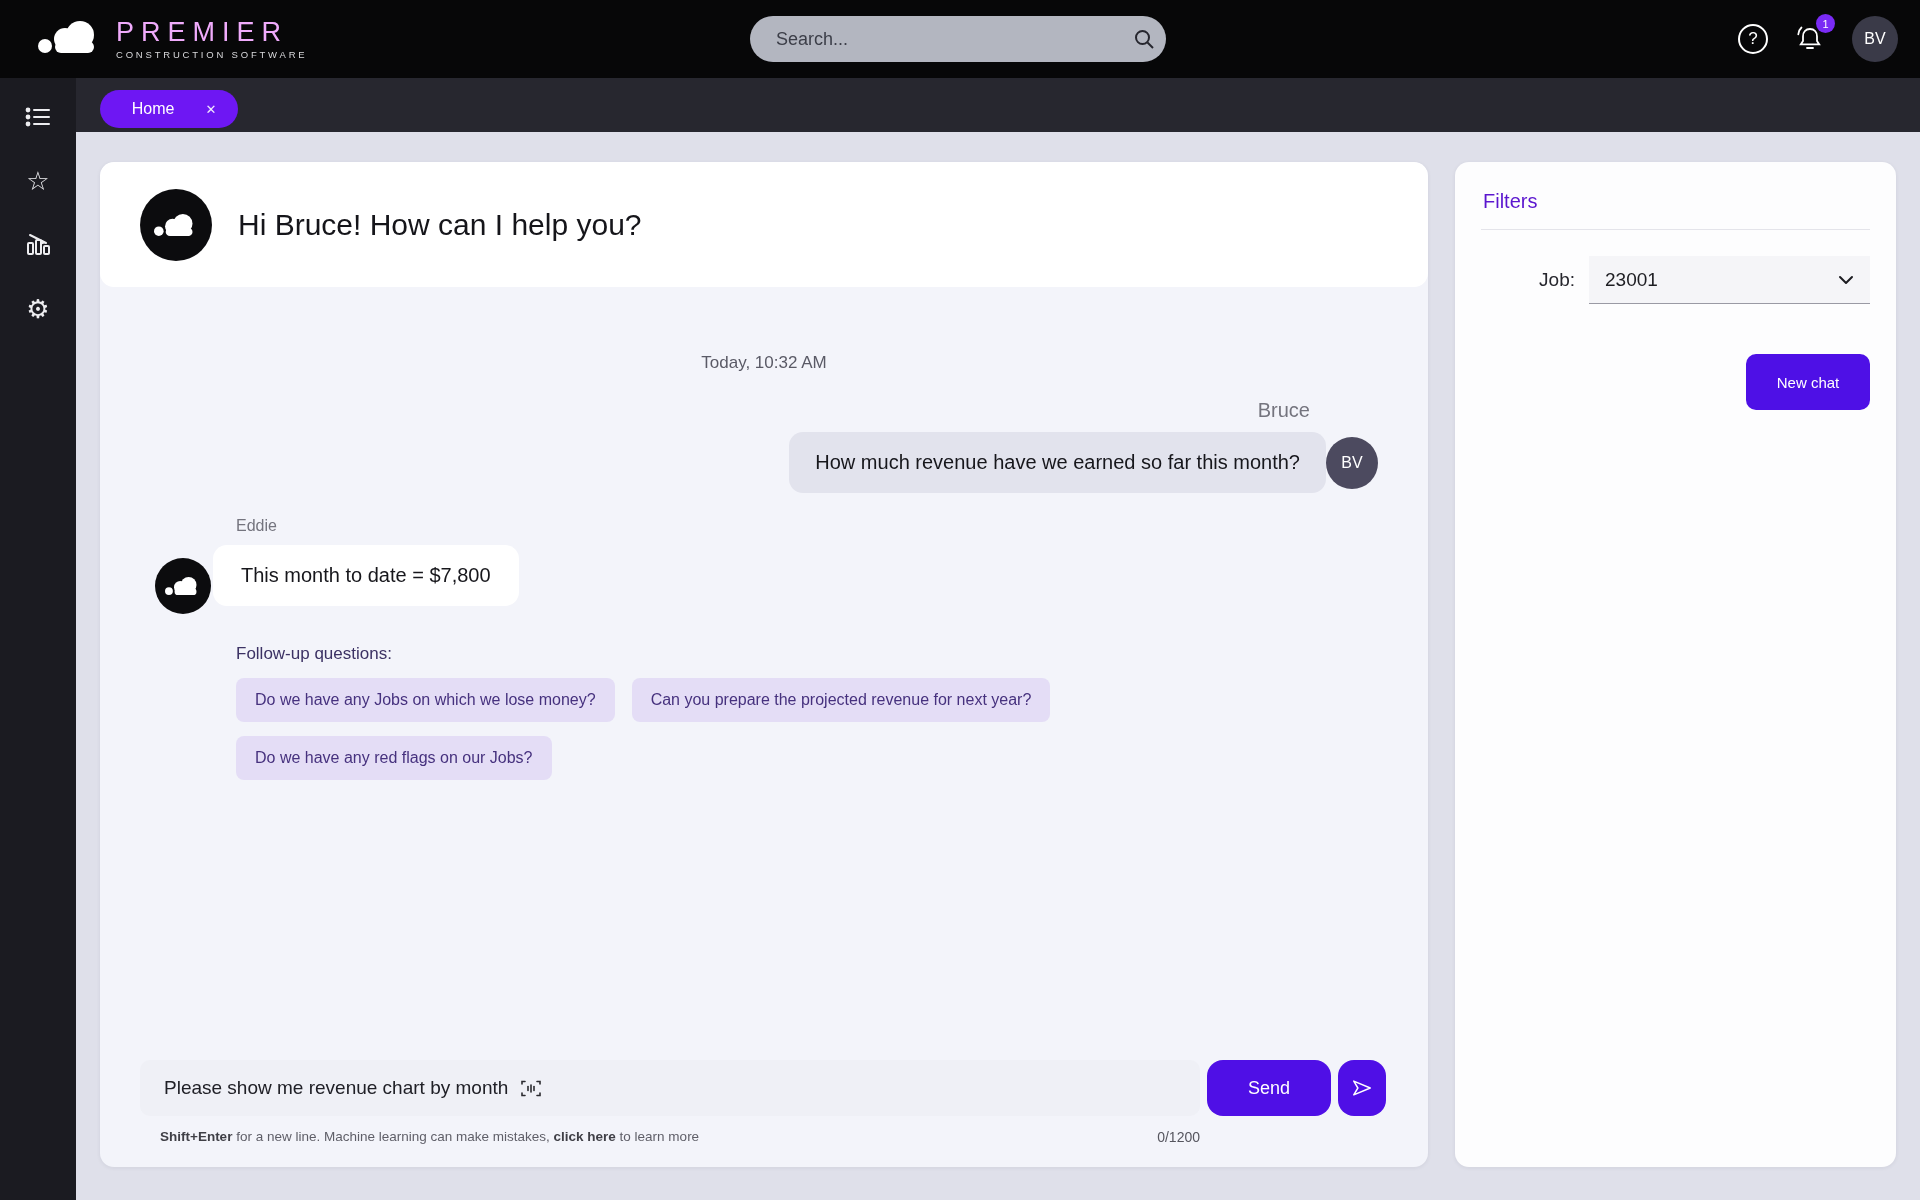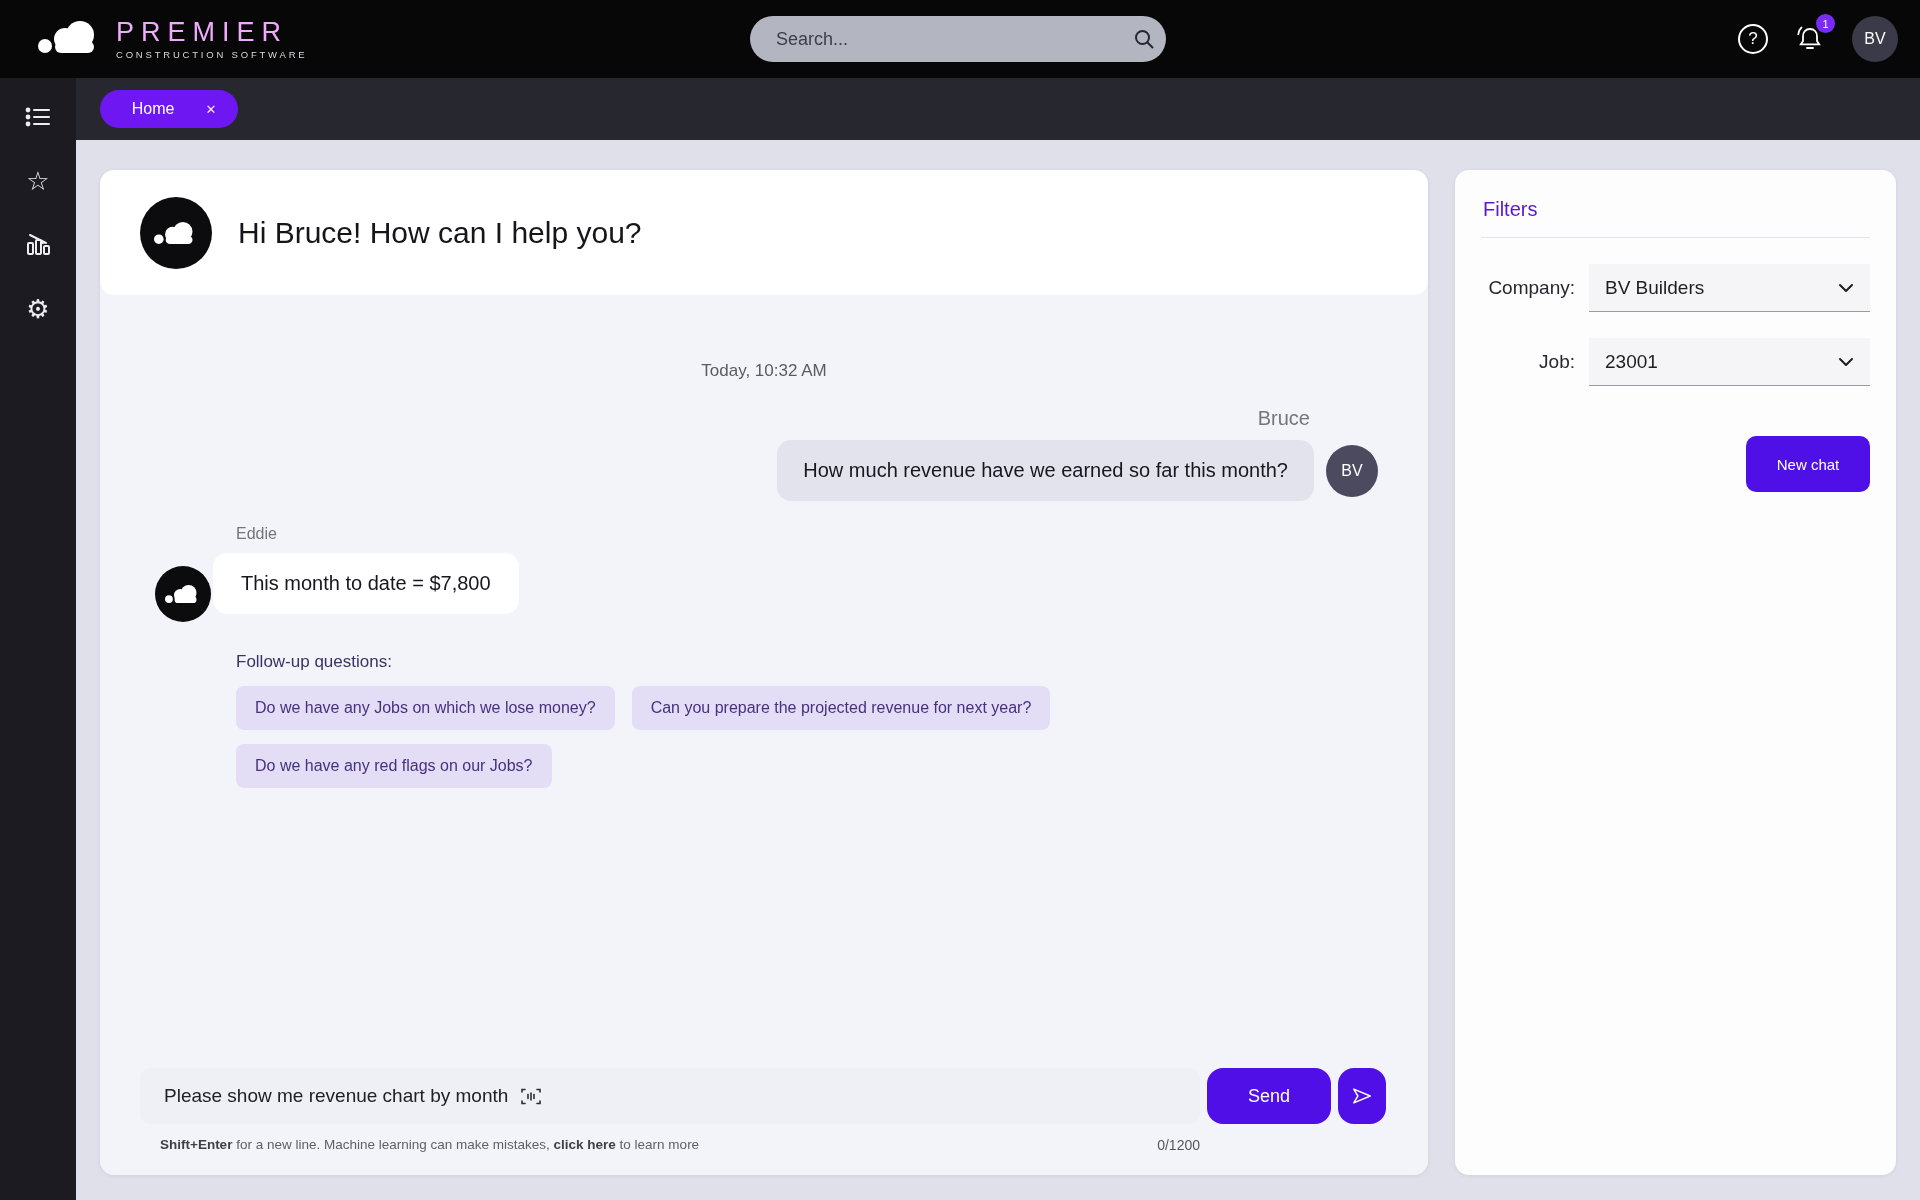--- a/index.html
+++ b/index.html
@@ -41,38 +41,38 @@
   
   .tabbar { position:absolute; left:76px; top:78px; width:1844px; height:62px;
     background:#27272f; display:flex; align-items:center; padding-left:24px; }
   .tab-pill { height:38px; min-width:138px; padding:0 16px 0 26px; background:#6e17f3;
     border-radius:19px; display:flex; align-items:center; justify-content:center;
     color:#fff; cursor:pointer; }
   .tab-pill .tab-label { font-size:16px; margin-right:31px; }
   .tab-close { font-size:13px; opacity:.9; cursor:pointer; }
 
   
-  .main { position:absolute; left:76px; top:140px; width:1844px; height:1060px; background:#dfe0ea; }
+  .main { position:absolute; left:76px; top:132px; width:1844px; height:1060px; background:#dfe0ea; }
 
   .chat-card { position:absolute; left:24px; top:30px; width:1328px; height:1005px;
     background:#f3f4fa; border-radius:14px; display:flex; flex-direction:column;
     box-shadow:0 1px 4px rgba(30,30,60,.07); overflow:hidden; }
   .chat-header { height:125px; background:#fff; border-radius:14px;
     display:flex; align-items:center; padding-left:40px; flex:none; }
   .bot-avatar { width:72px; height:72px; border-radius:50%; background:#0c0c0e;
     display:flex; align-items:center; justify-content:center; flex:none; }
   .bot-avatar.small { width:56px; height:56px; }
   .chat-title { margin-left:26px; font-size:30px; color:#15151a; }
 
   .conversation { flex:1; position:relative; }
   .timestamp { text-align:center; margin-top:66px; color:#5a5a66; font-size:17px; }
 
   .msg-right { margin-top:26px; display:flex; flex-direction:column; align-items:flex-end; }
   .msg-right .msg-name { color:#74747e; font-size:20px; margin-right:118px; margin-bottom:10px; }
-  .msg-right .msg-row { display:flex; align-items:center; gap:12px; padding-right:50px; }
+  .msg-right .msg-row { display:flex; align-items:center; gap:0; padding-right:50px; }
   .bubble-user { background:#e2e3ed; border-radius:14px; padding:19px 26px;
     font-size:20px; color:#17171c; }
   .user-avatar { width:52px; height:52px; border-radius:50%; background:#4c4a5f;
     color:#fff; font-size:16px; display:flex; align-items:center; justify-content:center; flex:none; }
 
   .msg-left { margin-top:24px; display:flex; flex-direction:column; align-items:flex-start; }
   .msg-left .msg-name { color:#74747e; font-size:16px; margin-left:136px; margin-bottom:10px; }
   .msg-left .msg-row { display:flex; align-items:flex-end; margin-left:55px; }
   .bubble-bot { background:#fff; border-radius:14px; padding:19px 28px;
     font-size:20px; color:#17171c; margin-left:2px; margin-bottom:8px; }
@@ -285,31 +285,20 @@
         </div>
         <div class="char-count">0/1200</div>
       </div>
     </div>
   </div>
 
   <div class="filter-card">
     <div class="filters-title">Filters</div>
     <div class="filter-divider"></div>
 
-    <div class="filter-row">
-      <div class="filter-label">Company:</div>
-      <div class="filter-select">
-        <span class="select-value">BV Builders</span>
-        <span>
-          <svg width="16" height="10" viewBox="0 0 16 10" fill="none" stroke="#1d1d22" stroke-width="2" stroke-linecap="round" stroke-linejoin="round">
-            <polyline points="2,2 8,8 14,2"></polyline>
-          </svg>
-        </span>
-      </div>
-    </div>
 
     <div class="filter-row">
       <div class="filter-label">Job:</div>
       <div class="filter-select">
         <span class="select-value">23001</span>
         <span>
           <svg width="16" height="10" viewBox="0 0 16 10" fill="none" stroke="#1d1d22" stroke-width="2" stroke-linecap="round" stroke-linejoin="round">
             <polyline points="2,2 8,8 14,2"></polyline>
           </svg>
         </span>

